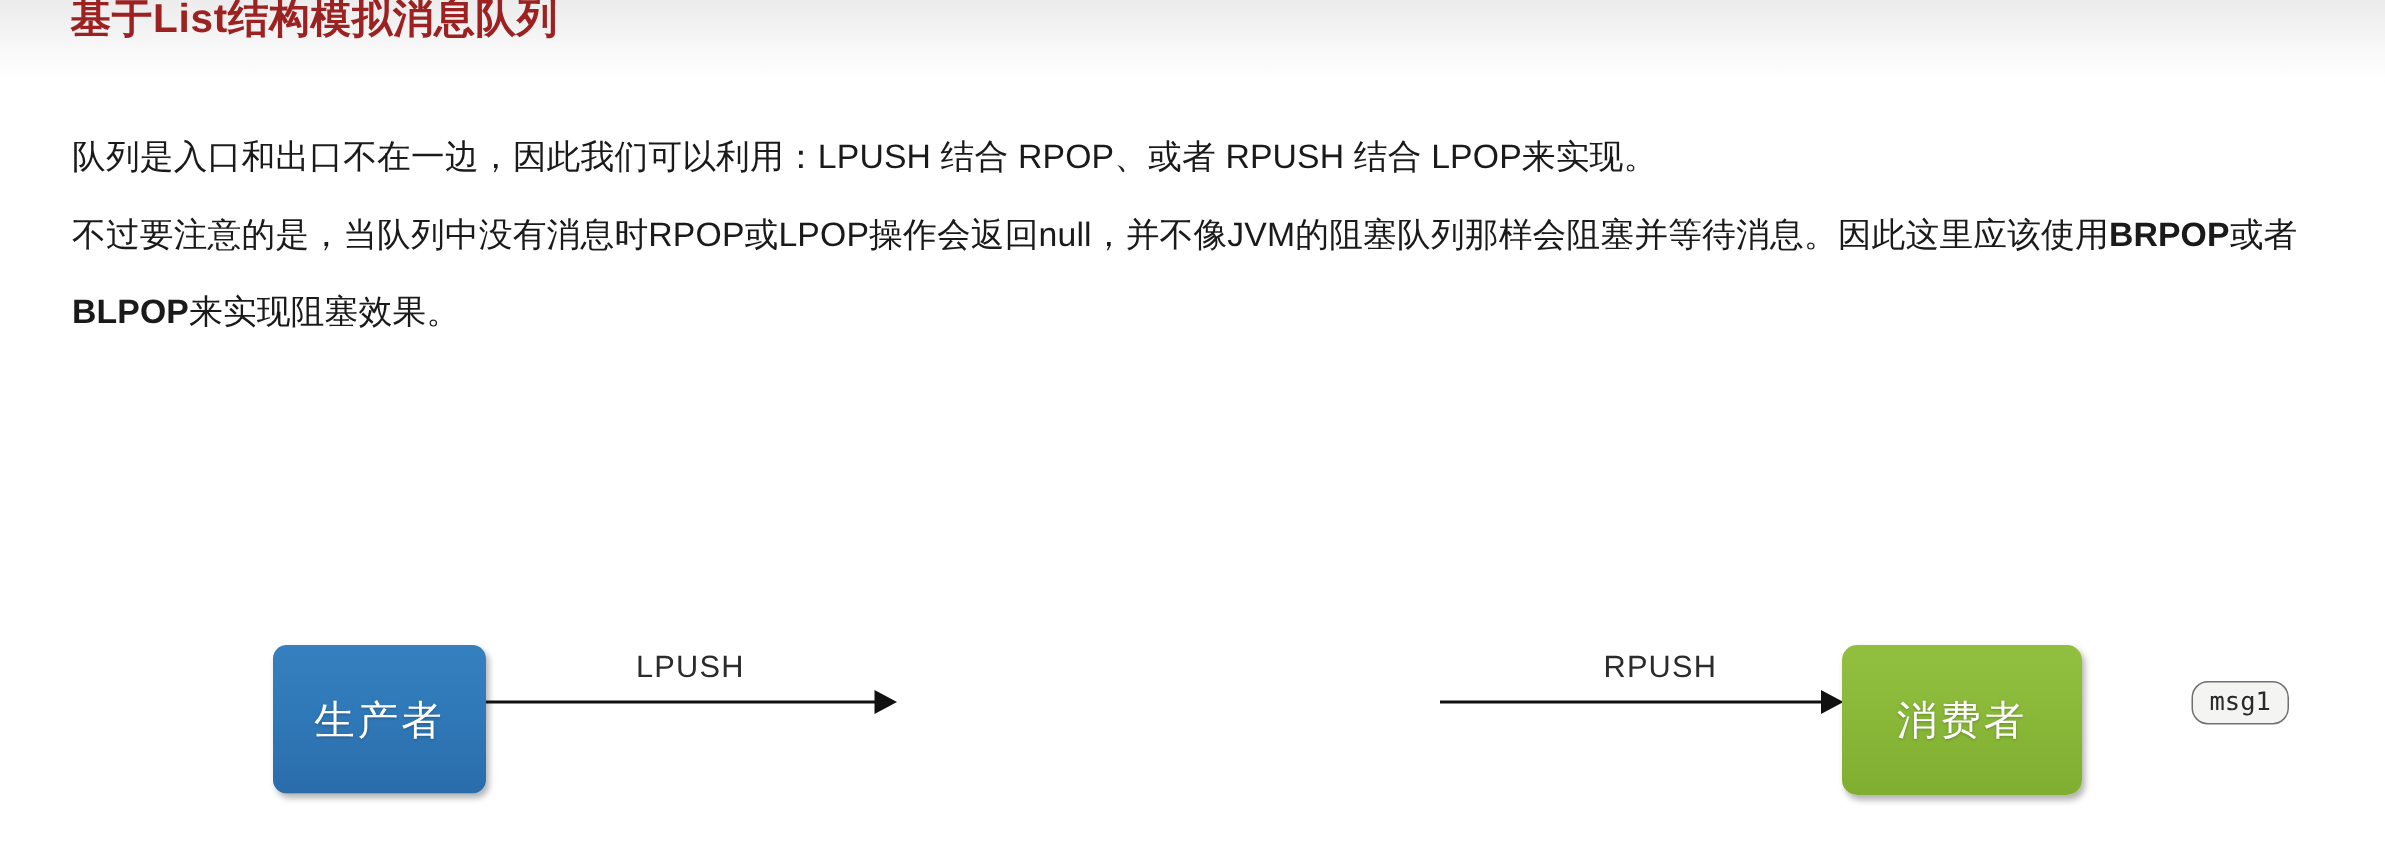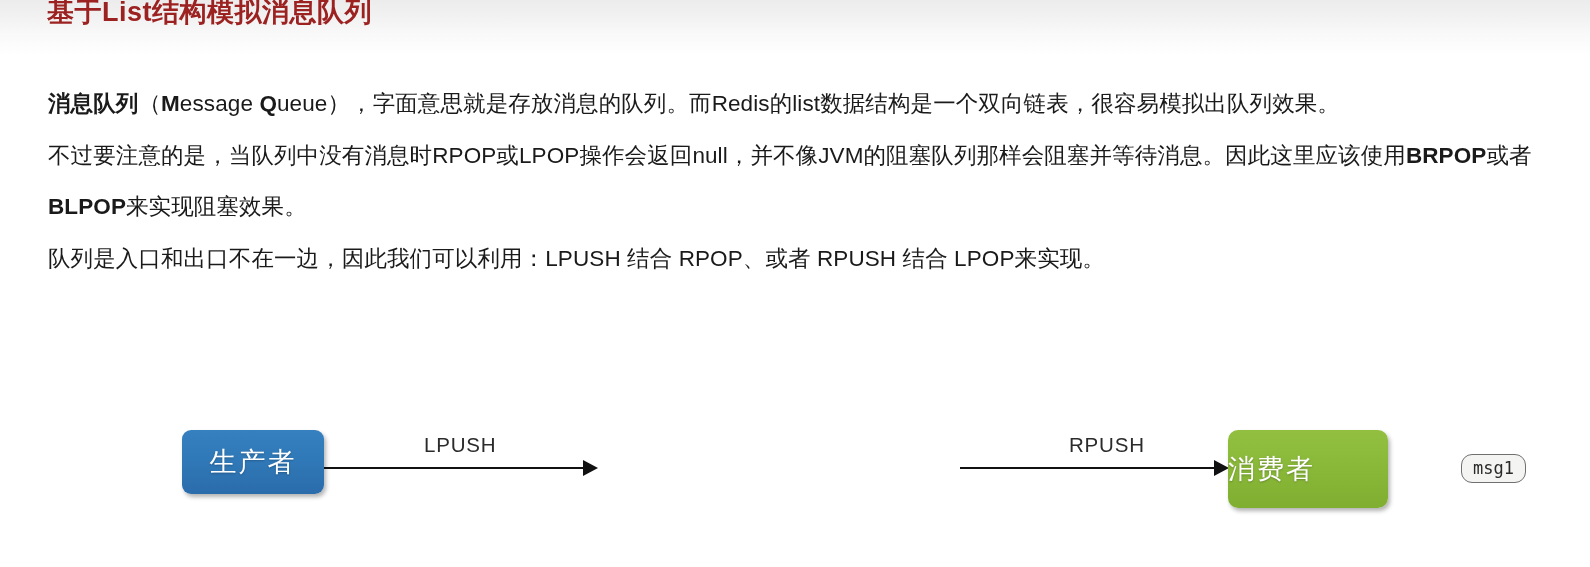--- a/index.html
+++ b/index.html
@@ -58,47 +58,48 @@
     width: 1590px;
     height: 187px;
   }
 
   
   .node-producer {
     position: absolute;
     left: 182px;
     top: 50px;
     width: 142px;
-    height: 64px;
+    height: 99px;
     border-radius: 9px;
     background: linear-gradient(to bottom, #3680c0 0%, #3079b8 45%, #2b6cab 100%);
     box-shadow: 2px 3px 4px rgba(0,0,0,0.30);
     display: flex;
     align-items: center;
     justify-content: center;
   }
   .node-producer .label {
     color: #ffffff;
     font-size: 27px;
     letter-spacing: 2px;
     text-shadow: 0 1px 2px rgba(0,0,0,0.25);
   }
 
   
   .node-consumer {
     position: absolute;
     left: 1228px;
     top: 50px;
     width: 160px;
-    height: 78px;
+    height: 100px;
     border-radius: 10px;
     background: linear-gradient(to bottom, #92bf3f 0%, #89b839 50%, #7fae30 100%);
     box-shadow: 2px 3px 4px rgba(0,0,0,0.30);
     display: flex;
     align-items: center;
+    justify-content: center;
   }
   .node-consumer .label {
     color: #ffffff;
     font-size: 27px;
     letter-spacing: 2px;
     text-shadow: 0 1px 2px rgba(0,0,0,0.25);
   }
 
   
   .queue {
@@ -199,29 +200,26 @@
   .arrow2-label { left: 1054px; top: 53px; }
 </style>
 </head>
 <body>
 
 <div class="page">
 
   <div class="title">基于List结构模拟消息队列</div>
 
   <div class="body-copy">
-    <p class="para p1">
-      <span class="bold">消息队列</span><span>（</span><span class="bold">M</span><span>essage </span><span class="bold">Q</span><span>ueue），字面意思就是存放消息的队列。而Redis的list数据结构是一个双向链表，很容易模拟出队列效果。</span>
+    <p class="para p2">
+      <span>队列是入口和出口不在一边，因此我们可以利用：LPUSH 结合 RPOP、或者 RPUSH 结合 LPOP来实现。</span>
     </p>
     <p class="para p3">
       <span>不过要注意的是，当队列中没有消息时RPOP或LPOP操作会返回null，并不像JVM的阻塞队列那样会阻塞并等待消息。因此这里应该使用</span><span class="bold">BRPOP</span><span>或者</span><span class="bold">BLPOP</span><span>来实现阻塞效果。</span>
     </p>
-    <p class="para p2">
-      <span>队列是入口和出口不在一边，因此我们可以利用：LPUSH 结合 RPOP、或者 RPUSH 结合 LPOP来实现。</span>
-    </p>
   </div>
 
   <div class="diagram">
 
     <div class="node-producer">
       <span class="label">生产者</span>
     </div>
 
     <div class="arrow-line arrow1-line"></div>
     <div class="arrow-head arrow1-head"></div>

